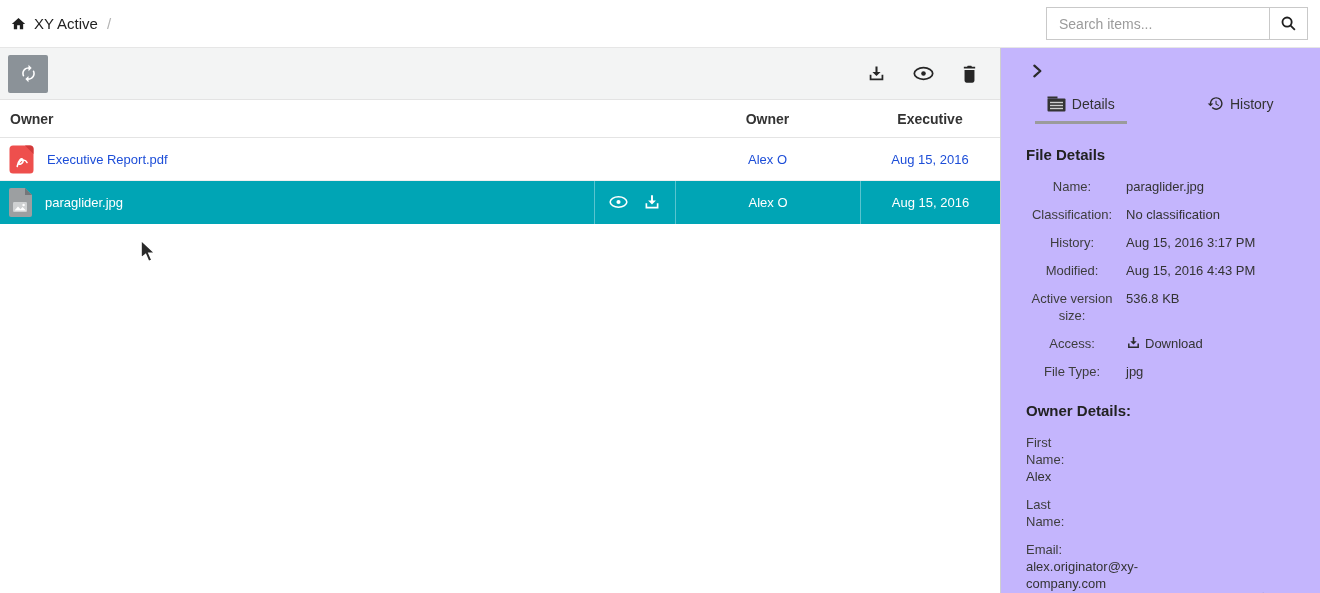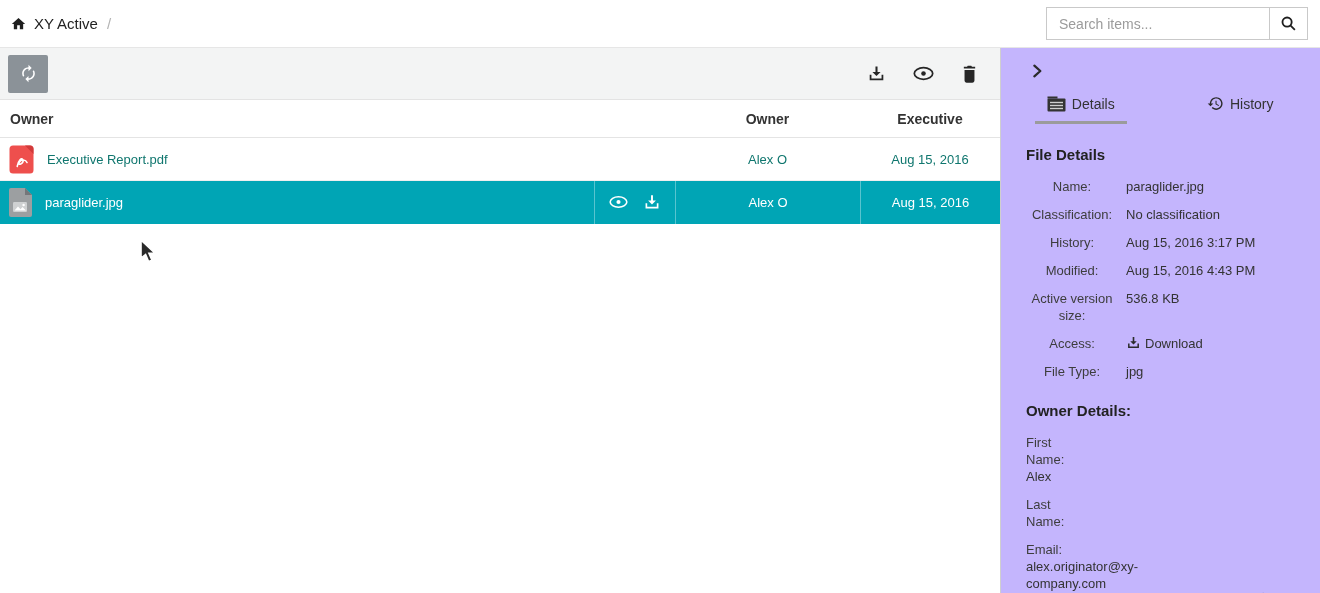--- a/index.html
+++ b/index.html
@@ -30,21 +30,21 @@
   .toolbar-actions { display:flex; align-items:center; gap:27px; padding-right:6px; }
   .icon-btn { background:none; border:none; cursor:pointer; display:flex; align-items:center; justify-content:center; padding:0; }
 
   .thead { height:38px; display:flex; align-items:center; border-bottom:1px solid #e4e4e4;
     font-size:14px; font-weight:bold; color:#333; }
   .col-name { flex:1; padding-left:10px; display:flex; align-items:center; }
   .col-owner { width:185px; text-align:center; }
   .col-modified { width:140px; text-align:center; }
 
   .trow { height:43px; display:flex; align-items:center; border-bottom:1px solid #efefef;
-    font-size:13px; color:#0f766e; background:#fff; }
+    font-size:13px; color:#1d4ed8; background:#fff; }
   .trow .col-name { gap:13px; padding-left:9px; }
   .trow.selected { background:#00a5b5; color:#fff; border-bottom-color:#00a5b5; }
   .trow.selected .cell-sep { border-left:1px solid rgba(255,255,255,0.35); height:43px;
     display:flex; align-items:center; justify-content:center; }
   .row-actions { display:flex; align-items:center; gap:15px; margin-left:auto; padding:0 14px;
     height:43px; border-left:1px solid rgba(255,255,255,0.35); }
 
   
   .panel { width:320px; background:#c4b5fd; border-left:1px solid #cfcfcf; padding:0; font-size:13px; }
   .panel-collapse { padding:15px 0 6px 28px; cursor:pointer; }

